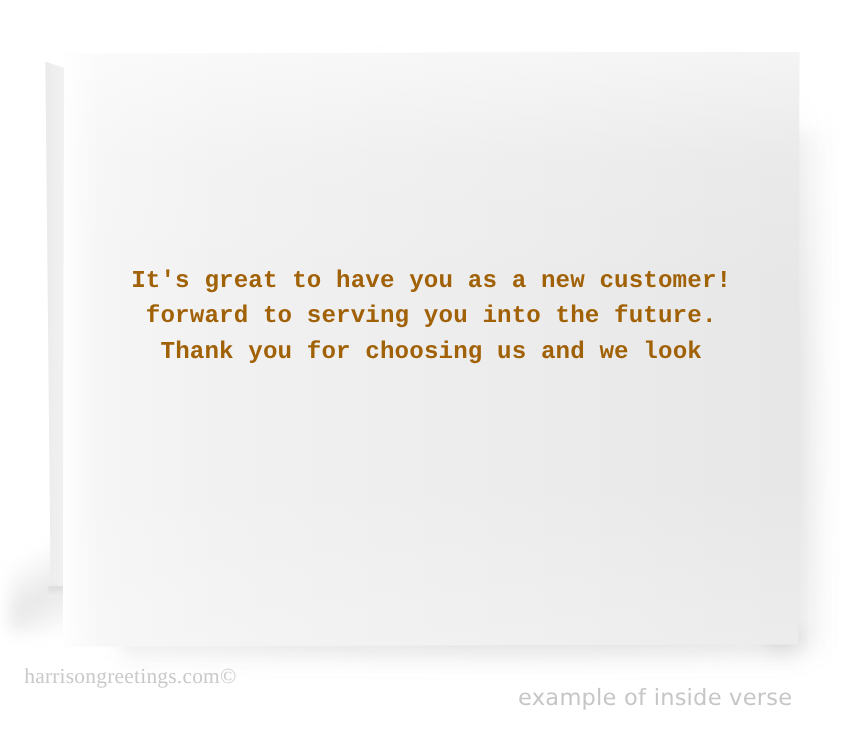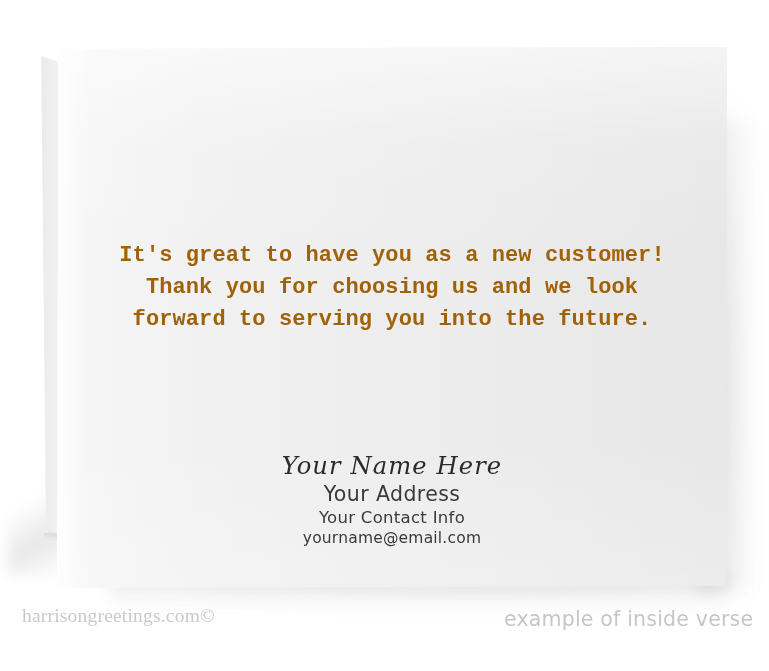--- a/index.html
+++ b/index.html
@@ -223,28 +223,27 @@
     font-family: Liberation Serif, serif;
     font-size: 19.5px;
     line-height: 24px;
     letter-spacing: 0.2px;
     color: #c9c9c9;
     white-space: nowrap;
   }
   .caption-note {
     position: absolute;
     left: 471px;
-    top: 606px;
+    top: 621px;
     font-family: "DejaVu Sans", "Liberation Sans", sans-serif;
     font-size: 20.5px;
     line-height: 26px;
     letter-spacing: 0.2px;
     color: #c6c6c6;
     white-space: nowrap;
-    margin-left: 33px;
   }
 </style>
 </head>
 <body>
 
 <div id="card-stage">
 
   <div class="card-shadow"></div>
   <div class="shadow-right"></div>
   <div class="shadow-bottom"></div>
@@ -253,27 +252,21 @@
   <div class="card-back-panel"></div>
   <div class="card-back-edge"></div>
 
   <div class="card-front-panel">
     <div class="paper-sheen"></div>
     <div class="fold-shade"></div>
   </div>
 
   <div class="verse-block">
     <p class="verse-line">It's great to have you as a new customer!</p>
+    <p class="verse-line">forward to serving you into the future.</p>
     <p class="verse-line">Thank you for choosing us and we look</p>
-    <p class="verse-line">forward to serving you into the future.</p>
   </div>
 
-  <div class="signature-block">
-    <p class="sig-name">Your Name Here</p>
-    <p class="sig-address">Your Address</p>
-    <p class="sig-contact">Your Contact Info</p>
-    <p class="sig-email">yourname@email.com</p>
-  </div>
 
   <div class="watermark-site">harrisongreetings.com©</div>
   <div class="caption-note">example of inside verse</div>
 
 </div>
 
 </body></html>

